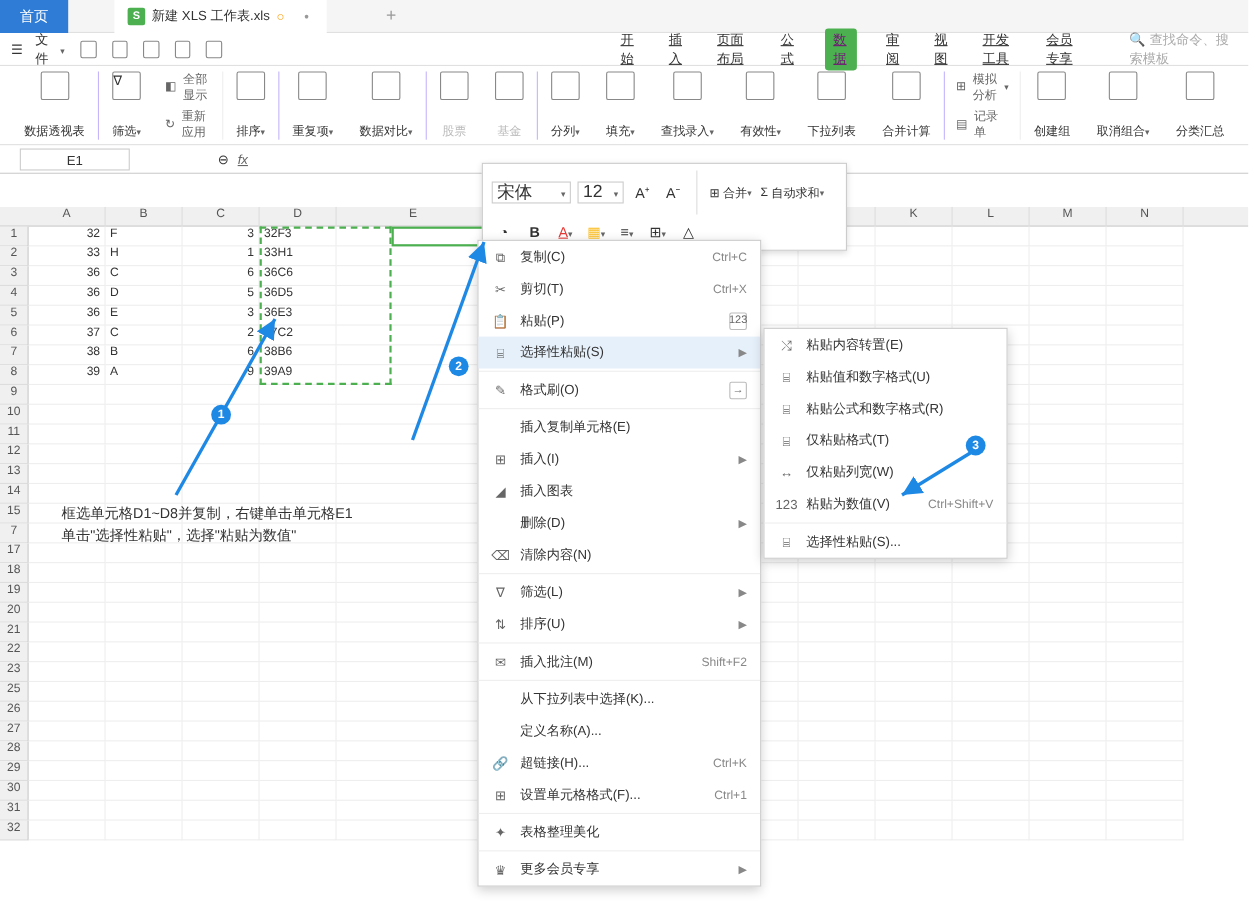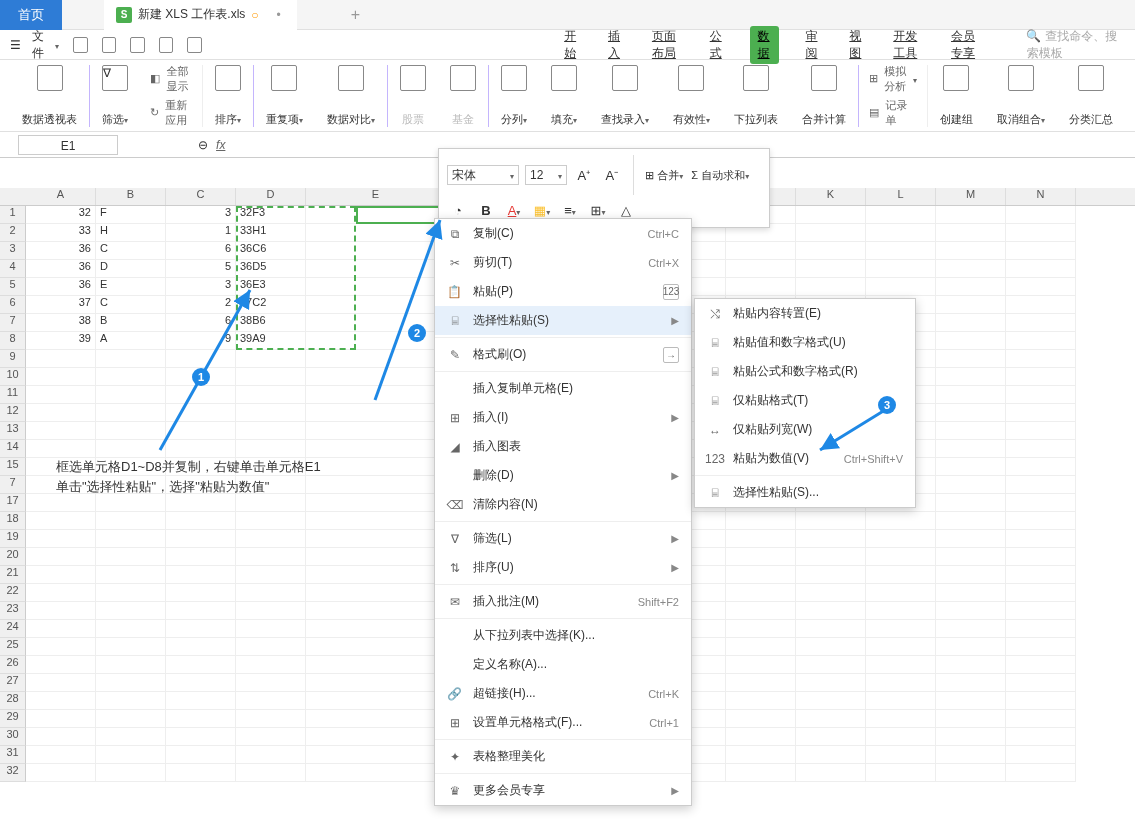--- a/index.html
+++ b/index.html
@@ -11,21 +11,21 @@
 .doc-tab { background: #fff; padding: 0 12px; height: 30px; display: flex; align-items: center; gap: 6px; }
 .doc-icon { width: 16px; height: 16px; background: #4caf50; border-radius: 2px; display: flex; align-items: center; justify-content: center; color: #fff; font-size: 10px; font-weight: bold; }
 .x-close { margin-left: 8px; color: #999; cursor: pointer; padding: 0 4px; }
 .new-tab { padding: 0 12px; color: #999; font-size: 16px; cursor: pointer; }
 
 
 .menu-bar { height: 30px; display: flex; align-items: center; padding: 0 10px; gap: 18px; border-bottom: 1px solid #e0e0e0; }
 .menu-bar .left { display: flex; align-items: center; gap: 14px; }
 .menu-bar .tabs { display: flex; gap: 22px; margin-left: 340px; }
 .menu-tab { cursor: pointer; padding: 2px 4px; text-decoration: underline; }
-.menu-tab.active { background: #4caf50; color: #000000; border-radius: 3px; padding: 2px 8px; }
+.menu-tab.active { background: #4caf50; color: #701a75; border-radius: 3px; padding: 2px 8px; }
 .menu-search { color: #aaa; margin-left: 26px; }
 .file-btn { display: flex; align-items: center; gap: 4px; }
 .small-icon { width: 16px; height: 16px; border: 1px solid #888; border-radius: 2px; }
 .arrow-down::after { content: "▾"; font-size: 8px; color: #666; }
 
 
 .ribbon { height: 72px; display: flex; align-items: center; padding: 4px 10px; gap: 0; border-bottom: 1px solid #e0e0e0; }
 .ribbon-group { display: flex; flex-direction: column; align-items: center; padding: 0 12px; border-right: 1px solid #c4b5fd; height: 62px; justify-content: space-between; }
 .ribbon-group.norule { border-right: none; }
 .ribbon-icon { width: 26px; height: 26px; border: 1px solid #888; border-radius: 2px; margin-bottom: 2px; }
@@ -36,21 +36,21 @@
 
 
 .formula-bar { height: 26px; display: flex; align-items: center; border-bottom: 1px solid #ccc; }
 .cell-ref { width: 100px; border: 1px solid #ccc; height: 20px; text-align: center; line-height: 20px; margin-left: 18px; background: #fff; }
 .fx-area { display: flex; align-items: center; gap: 8px; margin-left: 80px; }
 .fx-icon { color: #666; font-style: italic; text-decoration: underline; }
 
 
 .mini-toolbar { position: absolute; left: 438px; top: 148px; background: #fff; border: 1px solid #ccc; box-shadow: 0 2px 6px rgba(0,0,0,0.15); padding: 4px; display: flex; gap: 0; z-index: 10; width: 332px; flex-wrap: wrap; }
 .mini-row { display: flex; align-items: center; gap: 6px; width: 100%; padding: 2px 4px; }
-.mini-sel { border: 1px solid #ccc; height: 20px; padding: 0 4px; font-size: 12px; display: flex; align-items: center; }
+.mini-sel { border: 1px solid #ccc; height: 20px; padding: 0 4px; font-size: 16px; display: flex; align-items: center; }
 .mini-btn { width: 22px; height: 22px; border: 1px solid transparent; display: flex; align-items: center; justify-content: center; cursor: pointer; font-size: 13px; }
 .mini-sep { width: 1px; height: 40px; background: #ddd; margin: 0 4px; }
 
 
 .sheet { position: absolute; top: 188px; left: 0; right: 0; bottom: 0; overflow: hidden; }
 .col-headers { display: flex; height: 18px; background: #f0f0f0; border-bottom: 1px solid #ccc; padding-left: 26px; }
 .col-h { width: 70px; text-align: center; border-right: 1px solid #ddd; font-size: 11px; color: #555; }
 .rows { }
 .row { display: flex; height: 18px; }
 .row-h { width: 26px; text-align: center; background: #f0f0f0; border-right: 1px solid #ccc; border-bottom: 1px solid #ddd; font-size: 11px; color: #555; }
@@ -634,37 +634,20 @@
         <div class="cell"></div>
         <div class="cell"></div>
         <div class="cell"></div>
         <div class="cell"></div>
         <div class="cell"></div>
         <div class="cell"></div>
         <div class="cell"></div>
       </div>
       <div class="row">
         <div class="row-h">23</div>
-        <div class="cell"></div>
-        <div class="cell l"></div>
-        <div class="cell"></div>
-        <div class="cell l"></div>
-        <div class="cell wide"></div>
-        <div class="cell"></div>
-        <div class="cell"></div>
-        <div class="cell"></div>
-        <div class="cell"></div>
-        <div class="cell"></div>
-        <div class="cell"></div>
-        <div class="cell"></div>
-        <div class="cell"></div>
-        <div class="cell"></div>
-      </div>
-      <div class="row">
-        <div class="row-h">24</div>
         <div class="cell"></div>
         <div class="cell l"></div>
         <div class="cell"></div>
         <div class="cell l"></div>
         <div class="cell wide"></div>
         <div class="cell"></div>
         <div class="cell"></div>
         <div class="cell"></div>
         <div class="cell"></div>
         <div class="cell"></div>

